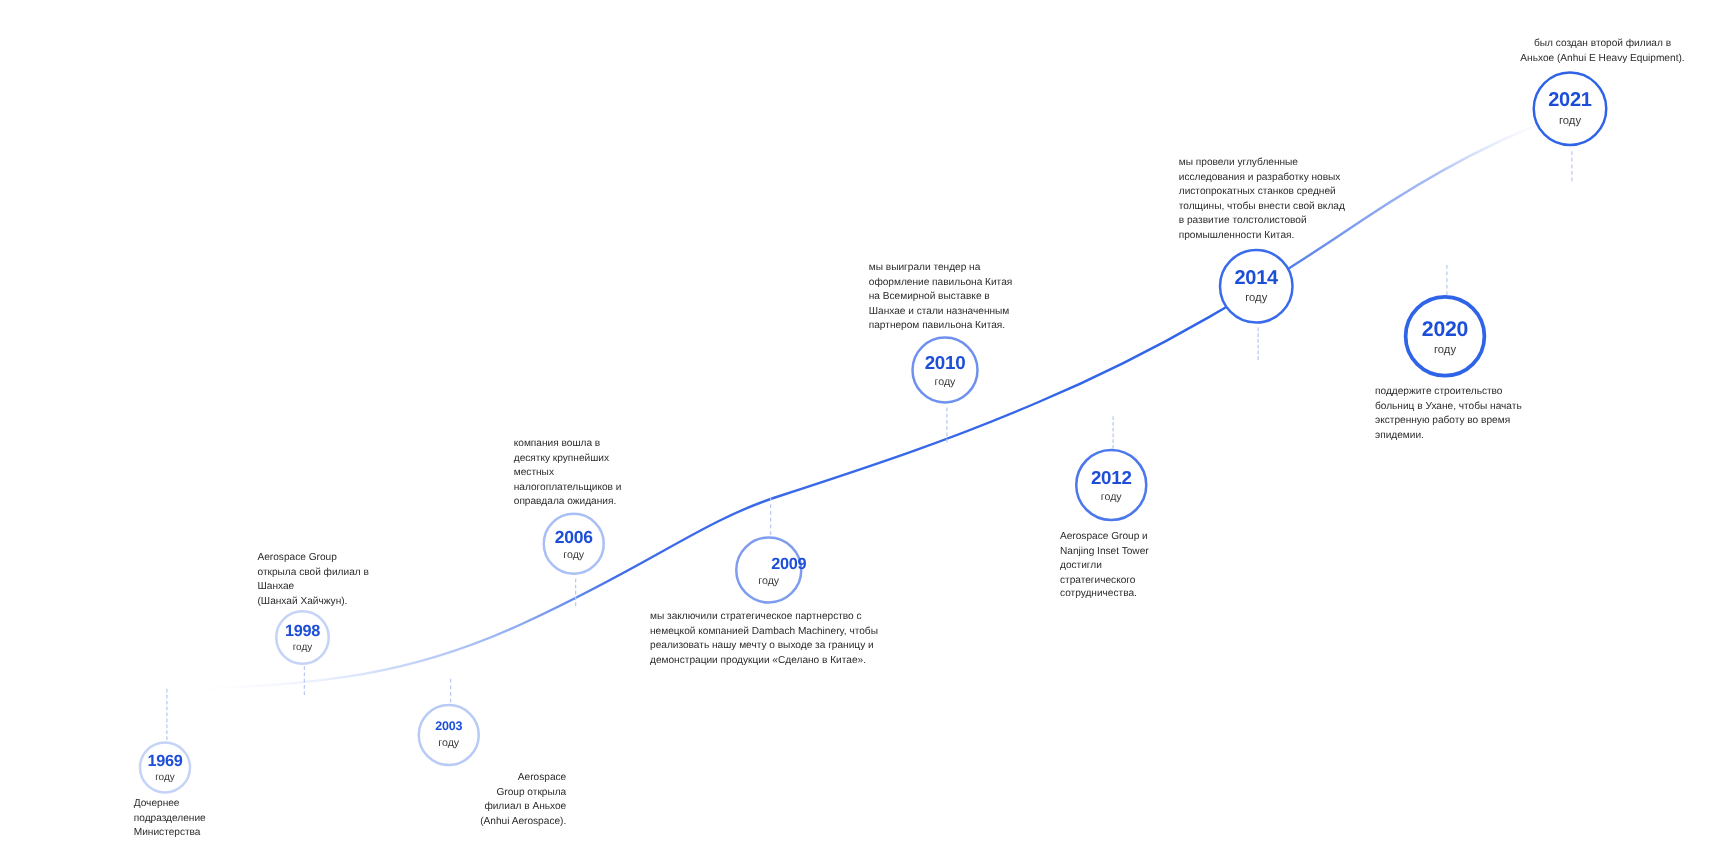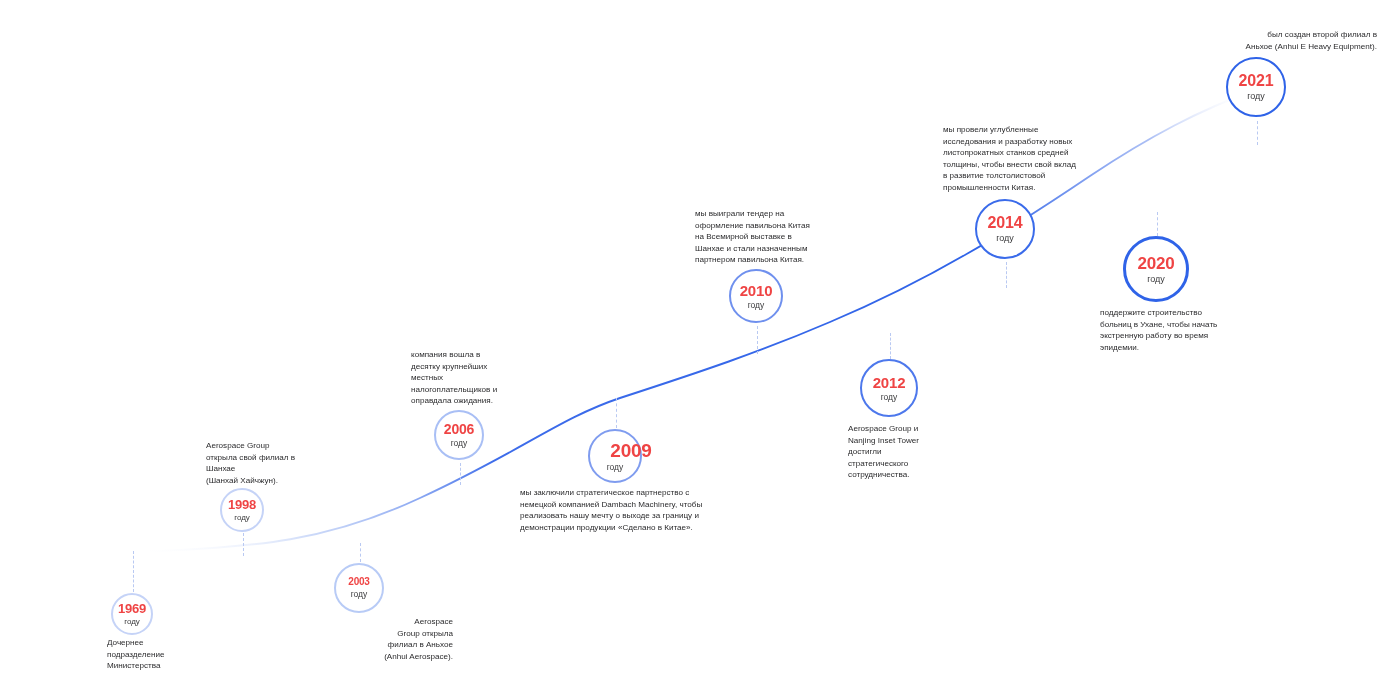--- a/index.html
+++ b/index.html
@@ -32,21 +32,21 @@
     background: #ffffff;
     box-sizing: border-box;
     display: flex;
     flex-direction: column;
     align-items: center;
     justify-content: center;
     line-height: 1;
   }
   .milestone-year {
     font-weight: bold;
-    color: #ef4444;
+    color: #1d4ed8;
     letter-spacing: -0.2px;
   }
   .milestone-unit {
     color: #3a3a3c;
     margin-top: 3px;
   }
   .milestone-text {
     position: absolute;
     color: #2b2b2d;
     font-size: 8.1px;
@@ -112,21 +112,21 @@
         <div class="milestone-year" style="font-size: 14px;">2006</div>
         <div class="milestone-unit" style="font-size: 8.5px;">году</div>
       </div>
       <div class="milestone-text" style="left: 411px; top: 349px; width: 140px; text-align: left;">компания вошла в
 десятку крупнейших
 местных
 налогоплательщиков и
 оправдала ожидания.</div>
       <div class="connector" style="left: 616px; top: 398px; height: 30px; border-left-color: rgb(185, 201, 242);"></div>
       <div class="milestone-circle" style="left: 588px; top: 429px; width: 54px; height: 54px; border: 2.4px solid rgb(127, 156, 239);">
-        <div class="milestone-year" style="font-size: 19px; margin-left: 32px;">2009</div>
+        <div class="milestone-year" style="font-size: 13px; margin-left: 32px;">2009</div>
         <div class="milestone-unit" style="font-size: 8.5px;">году</div>
       </div>
       <div class="milestone-text" style="left: 520px; top: 487px; width: 280px; text-align: left;">мы заключили стратегическое партнерство с
 немецкой компанией Dambach Machinery, чтобы
 реализовать нашу мечту о выходе за границу и
 демонстрации продукции «Сделано в Китае».</div>
       <div class="connector" style="left: 757px; top: 326px; height: 28px; border-left-color: rgb(185, 201, 242);"></div>
       <div class="milestone-circle" style="left: 729px; top: 269px; width: 54px; height: 54px; border: 2.4px solid rgb(111, 144, 238);">
         <div class="milestone-year" style="font-size: 15px;">2010</div>
         <div class="milestone-unit" style="font-size: 8.5px;">году</div>
@@ -164,17 +164,17 @@
       </div>
       <div class="milestone-text" style="left: 1100px; top: 307px; width: 160px; text-align: left;">поддержите строительство
 больниц в Ухане, чтобы начать
 экстренную работу во время
 эпидемии.</div>
       <div class="connector" style="left: 1257px; top: 121px; height: 24px; border-left-color: rgb(185, 201, 242);"></div>
       <div class="milestone-circle" style="left: 1226px; top: 57px; width: 60px; height: 60px; border: 2.8px solid rgb(47, 99, 232);">
         <div class="milestone-year" style="font-size: 16px;">2021</div>
         <div class="milestone-unit" style="font-size: 9px;">году</div>
       </div>
-      <div class="milestone-text" style="left: 1187px; top: 29px; width: 190px; text-align: right;">был создан второй филиал в
+      <div class="milestone-text" style="left: 1187px; top: 29px; width: 190px; text-align: center;">был создан второй филиал в
 Аньхое (Anhui E Heavy Equipment).</div>
     </div>
 
 </div>
 
 </body></html>

